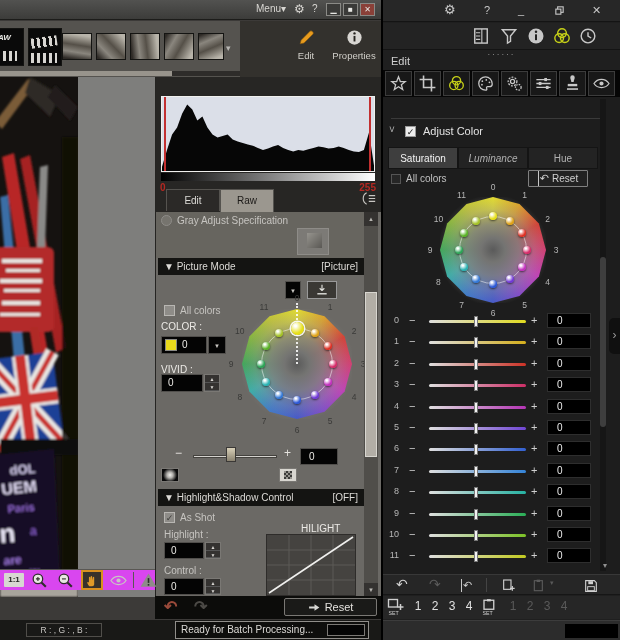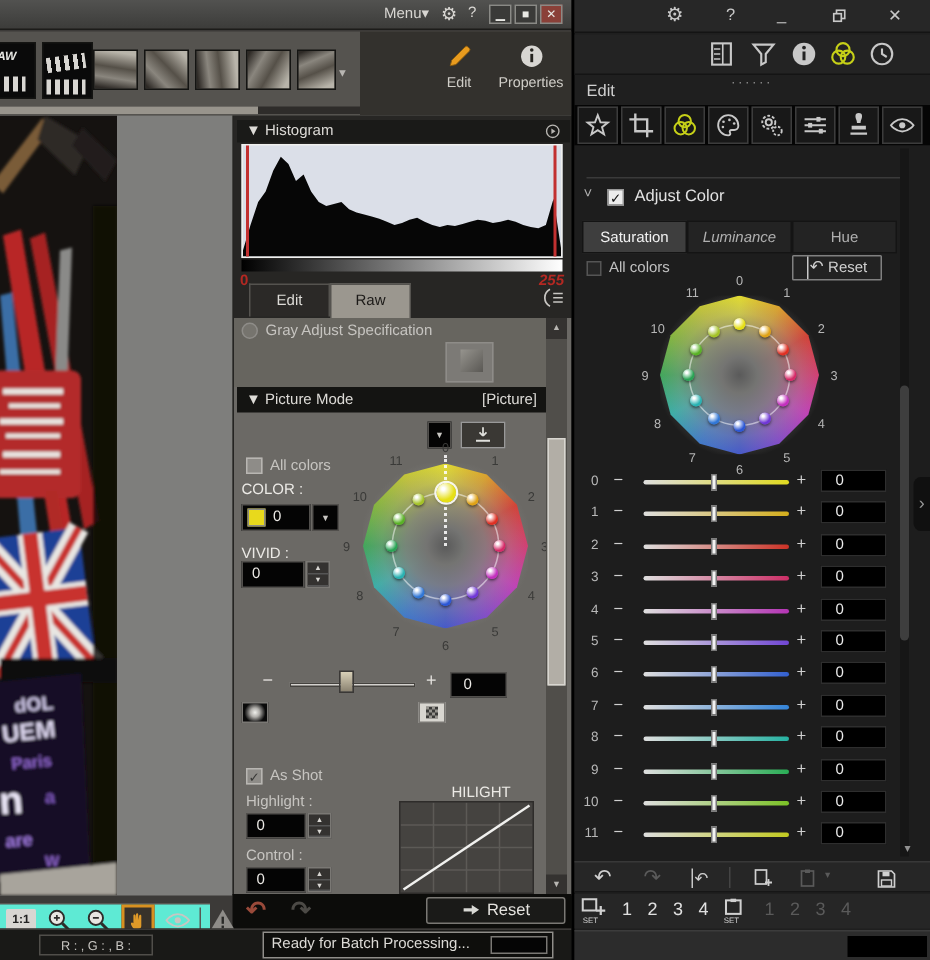--- a/index.html
+++ b/index.html
@@ -76,21 +76,21 @@
 #lsb{position:absolute;left:208px;top:135px;width:14px;height:385px;background:#504e4a;}
 .lsb-btn{position:absolute;left:0;width:14px;height:14px;background:#343230;color:#b8b6b2;font-size:6px;text-align:center;line-height:14px;}
 #lsb-thumb{position:absolute;left:1px;top:80px;width:12px;height:165px;background:#b2aea6;border:1px solid #d8d6d0;}
 
 #ep-foot{position:absolute;left:155px;top:596px;width:226px;height:23px;background:#0c0c0a;}
 #reset-l{position:absolute;left:129px;top:2px;width:93px;height:18px;background:#1a1a18;border:1px solid #7a7874;border-radius:2px;color:#e4e2de;font-size:11px;text-align:center;line-height:16px;}
 #reset-l svg{vertical-align:-3px;margin-right:4px;}
 #undo-l{position:absolute;left:9px;top:1px;color:#9a4a3a;font-size:16px;font-weight:bold;}
 #redo-l{position:absolute;left:39px;top:1px;color:#4c4a46;font-size:16px;font-weight:bold;}
 
-#vtools{position:absolute;left:0;top:602px;width:140px;height:21px;background:#5eead4;border-top:1px solid #595753;}
+#vtools{position:absolute;left:0;top:569px;width:155px;height:21px;background:#d946ef;border-top:1px solid #595753;}
 #vt-11{position:absolute;left:4px;top:3px;width:20px;height:14px;background:#d8d6d2;color:#222;font-size:8px;font-weight:bold;text-align:center;line-height:14px;border-radius:1px;}
 .vt-ico{position:absolute;top:1px;width:19px;height:19px;}
 #vt-hand{position:absolute;left:81px;top:0;width:22px;height:20px;border:2px solid #d89020;background:#38322a;}
 #vt-hand svg{width:16px;height:16px;margin:1px;}
 #vt-sep{position:absolute;left:133px;top:2px;width:1px;height:16px;background:#595753;}
 #lstatus{position:absolute;left:0;top:619px;width:381px;height:21px;background:#191917;border-top:1px solid #3c3a38;}
 #rgbbox{position:absolute;left:26px;top:3px;width:76px;height:14px;border:1px solid #504e4a;color:#c8c6c2;font-size:8.5px;text-align:center;line-height:13px;}
 #batchbox{position:absolute;left:175px;top:1px;width:194px;height:18px;border:1px solid #908e8a;background:#0e0e0c;color:#dcdad6;font-size:10px;line-height:16px;}
 #batchbox .t{margin-left:5px;}
 #batchprog{position:absolute;right:3px;top:2px;width:38px;height:12px;border:1px solid #7a7874;background:#050505;}
@@ -243,37 +243,30 @@
             </g>
             <rect x="62" y="60" width="16" height="450" fill="#0a0908" opacity="0.8"></rect>
             <path d="M0 506 L78 498 L78 520 L0 520 Z" fill="#a8a49c"></path>
           </g>
         </svg>
       </div>
     </div>
 
     <div id="ep">
       <div id="ep-darktop">
-        <div class="blackbar" id="histo-hd">
-          <span class="cap"><span>▼ </span><span>Histogram</span></span>
-          <span class="rt"><svg style="width:11px;height:11px;margin-top:2px;" viewBox="0 0 24 24">
-                <circle cx="12" cy="12" r="9" fill="none" stroke="#b8b6b2" stroke-width="2"></circle>
-                <path d="M10 8l6 4-6 4z" fill="#b8b6b2"></path>
-              </svg></span>
-        </div>
         <div id="histo-box">
           <svg width="212" height="74" viewBox="0 0 212 74" preserveAspectRatio="none">
               <polygon id="histo-poly" fill="#060606" points="0,74 0.0,69.8 5.0,53.0 10.1,37.6 15.1,30.6 20.2,16.6 25.2,7.5 30.3,12.4 35.3,23.6 40.4,19.4 45.4,30.6 50.5,37.6 55.5,40.4 60.6,39.0 65.6,37.6 70.7,42.5 75.7,44.6 80.8,46.0 85.8,47.4 90.9,48.8 95.9,50.9 101.0,53.0 106.0,51.6 111.0,49.5 116.1,48.1 121.1,50.9 126.2,53.0 131.2,54.4 136.3,53.0 141.3,53.7 146.4,52.3 151.4,50.9 156.5,49.5 161.5,50.2 166.6,51.6 171.6,50.9 176.7,49.5 181.7,50.9 186.8,53.0 191.8,54.4 196.9,55.1 201.9,53.0 207.0,35.5 212.0,68.4 212,74"></polygon>
             </svg>
           <div class="redline" style="left:2px;"></div>
           <div class="redline" style="left:207px;"></div>
         </div>
         <div id="gradbar"></div>
         <span class="histlabel" style="left:4px;">0</span>
-        <span class="histlabel" style="right:6px;font-style:italic;">255</span>
+        <span class="histlabel" style="right:6px;">255</span>
         <div class="ltab" id="ltab-edit">Edit</div>
         <div class="ltab" id="ltab-raw">Raw</div>
         <span id="listpull"><svg width="17" height="17" viewBox="0 0 24 24">
               <path d="M8 4a9 9 0 000 16" fill="none" stroke="#c8c6c2" stroke-width="1.6"></path>
               <path d="M11 8h9M11 12h9M11 16h9" stroke="#c8c6c2" stroke-width="1.6"></path>
             </svg></span>
       </div>
 
       <div class="graysec">
         <span style="position:absolute;left:5px;top:3px;width:11px;height:11px;border:1px solid #8e8c88;border-radius:50%;background:#76746e;"></span>
@@ -342,20 +335,24 @@
 
       <span class="pm-sign" style="left:19px;top:369px;">−</span>
       <div id="lvl-track"></div>
       <div id="lvl-handle"></div>
       <span class="pm-sign" style="left:128px;top:369px;">+</span>
       <div class="lbox" style="left:144px;top:371px;width:38px;height:17px;"><span style="margin-left:8px;">0</span></div>
 
       <div class="mini-btn" id="softbtn" style="left:5px;top:391px;"></div>
       <div class="mini-btn" id="chkbtn" style="left:123px;top:391px;"></div>
 
+      <div class="blackbar" style="left:2px;top:412px;width:206px;height:17px;line-height:17px;">
+        <span class="cap"><span>▼ </span><span>Highlight&amp;Shadow Control</span></span>
+        <span class="rt">[OFF]</span>
+      </div>
 
       <div class="chk" style="left:8px;top:435px;">✓</div>
       <span class="small-label" style="left:24px;top:435px;">As Shot</span>
 
       <span class="small-label" style="left:8px;top:452px;">Highlight :</span>
       <div class="lbox" style="left:8px;top:465px;width:40px;height:17px;"><span class="v">0</span></div>
       <div class="spin" style="left:49px;top:465px;height:17px;">
           <div>▲</div>
           <div>▼</div>
         </div>

